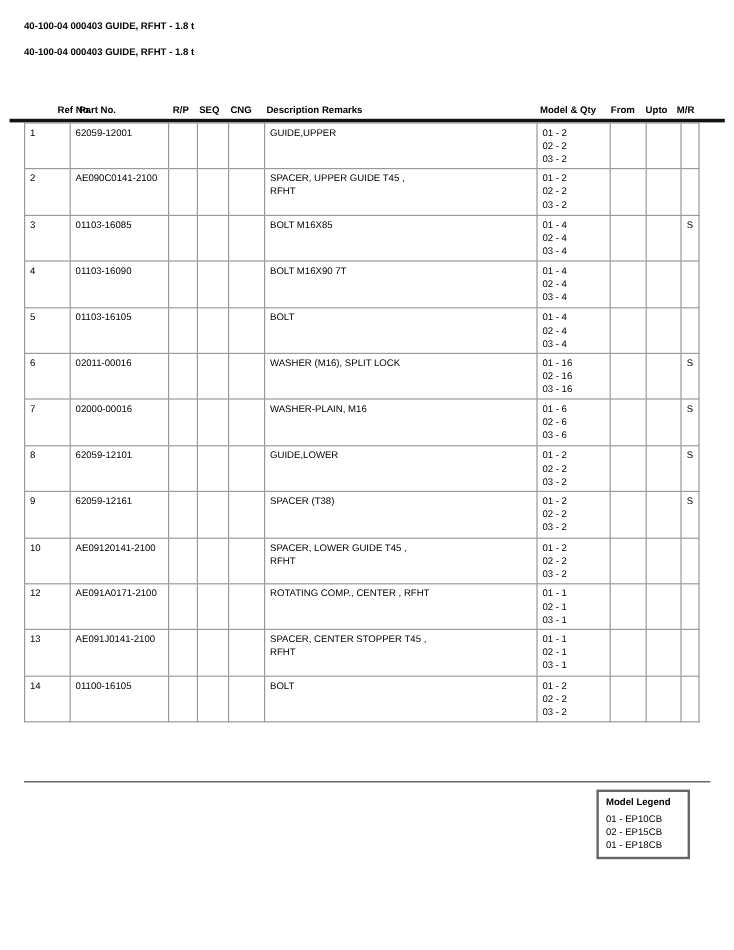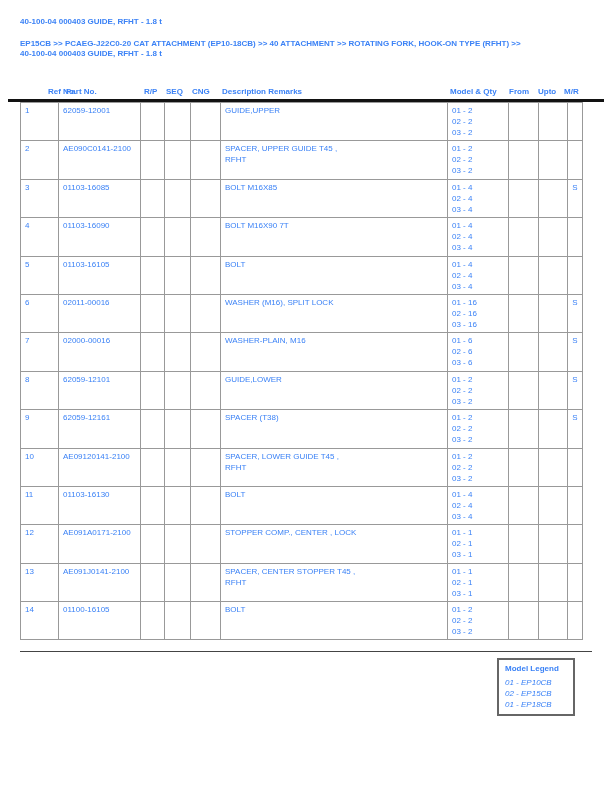--- a/index.html
+++ b/index.html
@@ -2,21 +2,21 @@
 <html><head>
 <meta charset="utf-8">
 <style>
   html, body { margin: 0; padding: 0; background: #fff; }
   .page {
     position: relative;
     width: 612px;
     height: 792px;
     background: #ffffff;
     font-family: "Liberation Sans", sans-serif;
-    color: #3b82f6;
+    color: #000000;
     overflow: hidden;
   }
   .doc-title {
     position: absolute;
     left: 20px; top: 17px;
     font-size: 8px; font-weight: bold;
     white-space: nowrap;
   }
   .breadcrumb {
     position: absolute;
@@ -75,31 +75,30 @@
   .legend {
     position: absolute;
     left: 497px; top: 658px;
     width: 64px;
     border: 2px solid #666;
     background: #fff;
     padding: 4px 4px 4px 6px;
     font-size: 8px;
   }
   .legend-title { font-weight: bold; margin-bottom: 4px; white-space: nowrap; }
-  .legend-item { line-height: 11px; white-space: nowrap; font-style: italic; }
+  .legend-item { line-height: 11px; white-space: nowrap; }
 </style>
 </head>
 <body>
 
 <div class="page">
 
   <div class="doc-title">40-100-04 000403 GUIDE, RFHT - 1.8 t</div>
 
   <div class="breadcrumb">
-    <div>EP15CB &gt;&gt; PCAEG-J22C0-20 CAT ATTACHMENT (EP10-18CB) &gt;&gt; 40 ATTACHMENT &gt;&gt; ROTATING FORK, HOOK-ON TYPE (RFHT) &gt;&gt;</div>
     <div>40-100-04 000403 GUIDE, RFHT - 1.8 t</div>
   </div>
 
   <div class="col-headers">
     <span class="ch ch-ref">Ref No.</span>
     <span class="ch ch-part">Part No.</span>
     <span class="ch ch-rp">R/P</span>
     <span class="ch ch-seq">SEQ</span>
     <span class="ch ch-cng">CNG</span>
     <span class="ch ch-desc">Description Remarks</span>
@@ -270,42 +269,28 @@
     <td class="c-desc">SPACER, LOWER GUIDE T45 ,
 RFHT</td>
     <td class="c-qty">01 - 2
 02 - 2
 03 - 2</td>
     <td class="c-from"></td>
     <td class="c-upto"></td>
     <td class="c-mr"></td>
   </tr>
 
-  <tr class="part-row">
-    <td class="c-ref">11</td>
-    <td class="c-part">01103-16130</td>
-    <td class="c-rp"></td>
-    <td class="c-seq"></td>
-    <td class="c-cng"></td>
-    <td class="c-desc">BOLT</td>
-    <td class="c-qty">01 - 4
-02 - 4
-03 - 4</td>
-    <td class="c-from"></td>
-    <td class="c-upto"></td>
-    <td class="c-mr"></td>
-  </tr>
 
   <tr class="part-row">
     <td class="c-ref">12</td>
     <td class="c-part">AE091A0171-2100</td>
     <td class="c-rp"></td>
     <td class="c-seq"></td>
     <td class="c-cng"></td>
-    <td class="c-desc">STOPPER COMP., CENTER , LOCK</td>
+    <td class="c-desc">ROTATING COMP., CENTER , RFHT</td>
     <td class="c-qty">01 - 1
 02 - 1
 03 - 1</td>
     <td class="c-from"></td>
     <td class="c-upto"></td>
     <td class="c-mr"></td>
   </tr>
 
   <tr class="part-row">
     <td class="c-ref">13</td>

